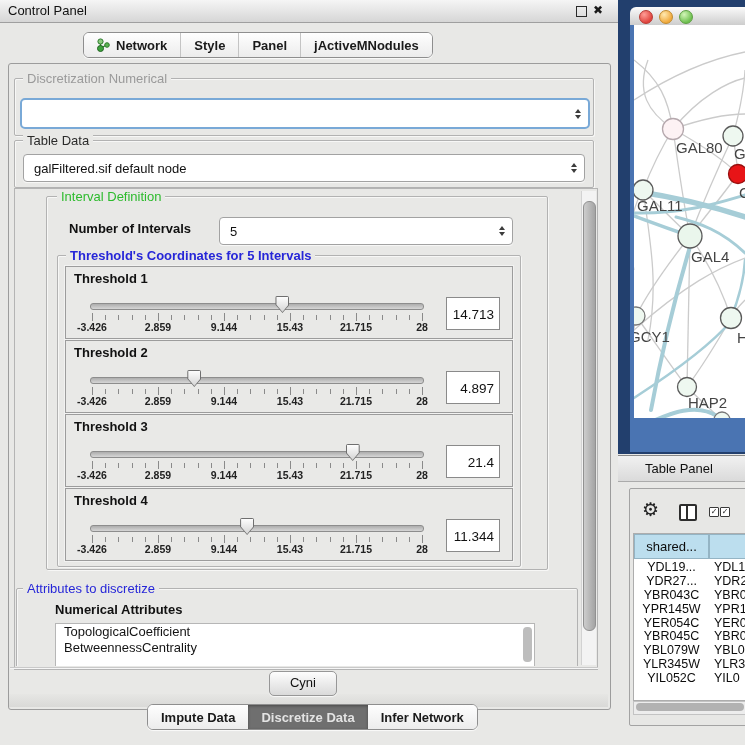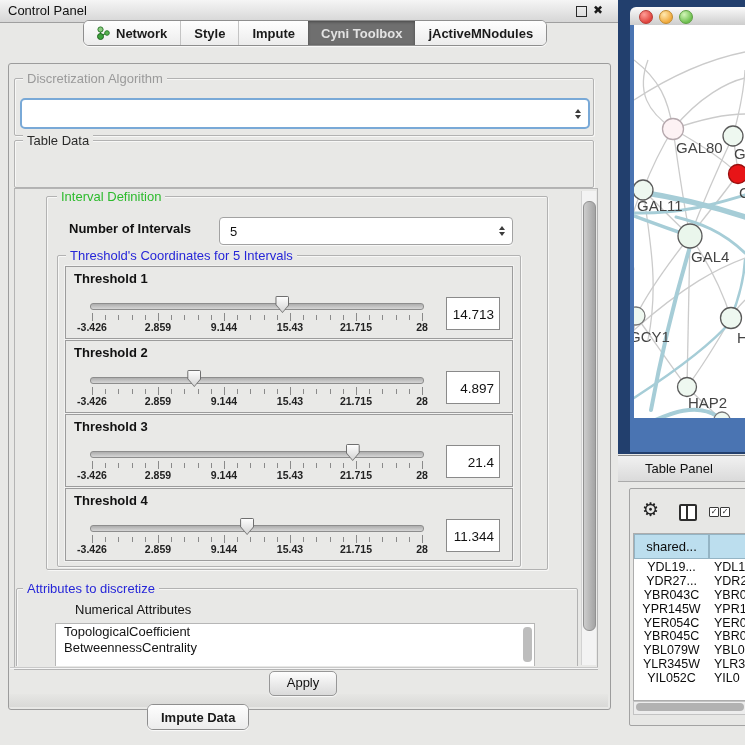--- a/index.html
+++ b/index.html
@@ -11,21 +11,21 @@
   .cp-titlebar{left:0;top:0;width:670px;height:22px;background:linear-gradient(#f5f5f5,#d6d6d6);border-bottom:1px solid #9f9f9f;padding-left:42px;}
   .cp-title{left:8px;top:3px;font-size:13px;color:#111;}
   .float-icon{left:576px;top:6px;width:9px;height:9px;border:1.6px solid #2a2a2a;background:transparent;}
   .close-icon{left:593px;top:3px;font-size:12px;font-weight:bold;color:#1a1a1a;}
 
   .tabbar{height:24px;display:flex;align-items:stretch;border:1px solid #8e8e8e;border-radius:6px;background:#fdfdfd;overflow:hidden;box-shadow:0 1px 1px rgba(255,255,255,.8);}
   .tab{display:flex;align-items:center;padding:0 13px;font-size:13px;font-weight:bold;color:#1a1a1a;background:linear-gradient(#fefefe,#ececec);border-left:1px solid #c4c4c4;cursor:default;white-space:nowrap;}
   .tab:first-child{border-left:none;}
   .tab.sel{background:#6f6f6f;color:#e3e3e3;border-left:none;box-shadow:inset 0 1px 3px rgba(0,0,0,.35);}
   .tab.sel + .tab{border-left:none;}
-  .tabbar-top{left:83px;top:20px;}
+  .tabbar-top{left:83px;top:32px;}
   .tabbar-bottom{left:147px;top:704px;z-index:12;}
   .net-tab-icon{width:13px;height:14px;margin-right:6px;}
 
   .content-outer{left:8px;top:63px;width:601px;height:645px;border:1px solid #9c9c9c;border-radius:3px;background:#e8e8e6;}
 
   .grp{border:1px solid #b2b2b2;border-radius:2px;box-shadow:inset 1px 1px 0 rgba(255,255,255,.65),1px 1px 0 rgba(255,255,255,.65);}
   .glabel{position:absolute;top:-8px;font-size:13px;background:#e8e8e6;padding:0 4px;line-height:15px;white-space:nowrap;}
   .glabel.gray{color:#9a9a9a;}
   .glabel.dark{color:#2b2b2b;}
   .glabel.green{color:#2dbb2d;}
@@ -61,21 +61,21 @@
   .thr-panel{position:absolute;left:7px;width:446px;height:71px;background:#e9e9e7;border:1px solid #9c9c9c;box-shadow:0 0 0 1px #f2f2f1;}
   .thr-title{position:absolute;left:8px;top:4px;font-size:13px;font-weight:bold;color:#111;}
   .thr-track{position:absolute;left:24px;top:36px;width:332px;height:5px;background:linear-gradient(#adadad,#d6d6d6);border:1px solid #8d8d8d;border-radius:3px;}
   .tick{position:absolute;width:1px;background:#8a8a8a;}
   .tick-label{position:absolute;width:50px;text-align:center;font-size:10.5px;font-weight:bold;color:#222;top:54px;}
   .thr-handle{position:absolute;top:29px;width:14px;height:17px;background:#6f6f6f;clip-path:polygon(0 0,100% 0,100% 52%,50% 100%,0 52%);border-radius:2px;}
   .thr-handle .inner{position:absolute;left:1px;top:1px;width:12px;height:15px;background:linear-gradient(#fdfdfd,#d4d4d4);clip-path:polygon(0 0,100% 0,100% 52%,50% 100%,0 52%);}
   .thr-value{position:absolute;left:380px;top:30px;width:54px;height:33px;background:#fff;border:1px solid #8a8a8a;font-size:13.5px;color:#111;text-align:right;line-height:33px;padding-right:5px;box-sizing:border-box;}
 
   .attr-group{position:absolute;left:0px;top:398px;width:560px;height:130px;}
-  .attr-sublabel{position:absolute;left:38px;top:13px;font-size:13px;font-weight:normal;color:#111;margin-left:20px;}
+  .attr-sublabel{position:absolute;left:38px;top:13px;font-size:13px;font-weight:bold;color:#111;}
   .attr-list{position:absolute;left:38px;top:34px;width:478px;height:140px;background:#fff;border:1px solid #b6b6b6;}
   .attr-item{font-size:13px;color:#141414;padding:1px 0 1px 8px;line-height:14.2px;white-space:nowrap;}
   .attr-vthumb{position:absolute;right:2px;top:3px;width:9px;height:35px;background:#bdbdbd;border-radius:4px;}
 
   .apply-sep{left:10px;top:667px;width:588px;height:1px;background:#c9c9c9;box-shadow:0 1px 0 #f6f6f6;}
   .apply-btn{left:269px;top:671px;width:66px;height:23px;background:linear-gradient(#fdfdfd,#dadada);border:1px solid #979797;border-radius:5px;font-size:13px;color:#111;text-align:center;line-height:22px;box-shadow:0 1px 1px rgba(255,255,255,.8);}
   .bottom-band{left:9px;top:694px;width:599px;height:13px;background:linear-gradient(#e6e6e4,#d9d9d7);}
 
   
   .navy{left:618px;top:0;width:127px;height:454px;background:#223f6d;}
@@ -124,63 +124,67 @@
             <circle cx="3.5" cy="3.5" r="2.6" fill="#8ccb7f" stroke="#2c7a2c"></circle>
             <circle cx="3.5" cy="10.5" r="3" fill="#3da33d" stroke="#226322"></circle>
             <circle cx="10" cy="7" r="2.3" fill="#5cb453" stroke="#2c7a2c"></circle>
           </svg></span>
         <span>Network</span>
       </div>
       <div class="tab">
         <span>Style</span>
       </div>
       <div class="tab">
-        <span>Impute</span>
-      </div>
-      <div class="tab sel">
-        <span>Cyni Toolbox</span>
+        <span>Panel</span>
       </div>
       <div class="tab">
         <span>jActiveMNodules</span>
       </div>
     </div>
 
   <div class="abs content-outer"></div>
 
   <div class="abs grp algo-group">
-    <span class="glabel gray" style="left:8px;">Discretization Algorithm</span>
+    <span class="glabel gray" style="left:8px;">Discretization Numerical</span>
   </div>
   <div class="abs algo-combo">
     <span class="stepper">
         <span class="arr-up"></span>
         <span class="arr-dn"></span>
       </span>
   </div>
 
 
   <div class="abs grp td-group">
     <span class="glabel dark" style="left:8px;">Table Data</span>
+    <div class="combo td-combo">
+      <span class="val">galFiltered.sif default node</span>
+      <span class="stepper">
+          <span class="arr-up"></span>
+          <span class="arr-dn"></span>
+        </span>
+    </div>
   </div>
 
   <div class="abs scroll-border"></div>
   <div class="abs viewport">
 
     <div class="grp interval-group">
       <span class="glabel green" style="left:10px;">Interval Definition</span>
       <span class="noi-label">Number of Intervals</span>
       <div class="combo noi-combo">
         <span class="val">5</span>
         <span class="stepper">
             <span class="arr-up"></span>
             <span class="arr-dn"></span>
           </span>
       </div>
 
       <div class="grp thr-group">
-        <span class="glabel blue" style="left:8px;">Threshold's Coordinates for 5 Intervals</span>
+        <span class="glabel blue" style="left:8px;font-weight:bold;">Threshold's Coordinates for 5 Intervals</span>
         <div id="thrPanels">
             <div class="thr-panel" style="top: 10px;">
               <span class="thr-title">Threshold 1</span>
               <div class="thr-track"></div>
               <div class="tick" style="left: 26px; top: 46px; height: 8px;"></div>
               <div class="tick" style="left: 39.2px; top: 48px; height: 5px;"></div>
               <div class="tick" style="left: 52.4px; top: 48px; height: 5px;"></div>
               <div class="tick" style="left: 65.6px; top: 48px; height: 5px;"></div>
               <div class="tick" style="left: 78.8px; top: 48px; height: 5px;"></div>
               <div class="tick" style="left: 92px; top: 46px; height: 8px;"></div>
@@ -349,25 +353,31 @@
         </div>
     </div>
   </div>
 
   <div class="abs vscroll">
     <div class="thumb"></div>
   </div>
 
   <div class="abs apply-sep"></div>
   <div class="abs bottom-band"></div>
-  <div class="abs apply-btn">Apply</div>
+  <div class="abs apply-btn">Cyni</div>
 
   <div class="abs tabbar tabbar-bottom" id="bottomTabs">
       <div class="tab">
         <span>Impute Data</span>
+      </div>
+      <div class="tab sel">
+        <span>Discretize Data</span>
+      </div>
+      <div class="tab">
+        <span>Infer Network</span>
       </div>
     </div>
 
   <div class="abs navy"></div>
 
   <div class="abs net-window">
     <div class="net-titlebar">
       <div class="tl red"></div>
       <div class="tl yellow"></div>
       <div class="tl green"></div>

